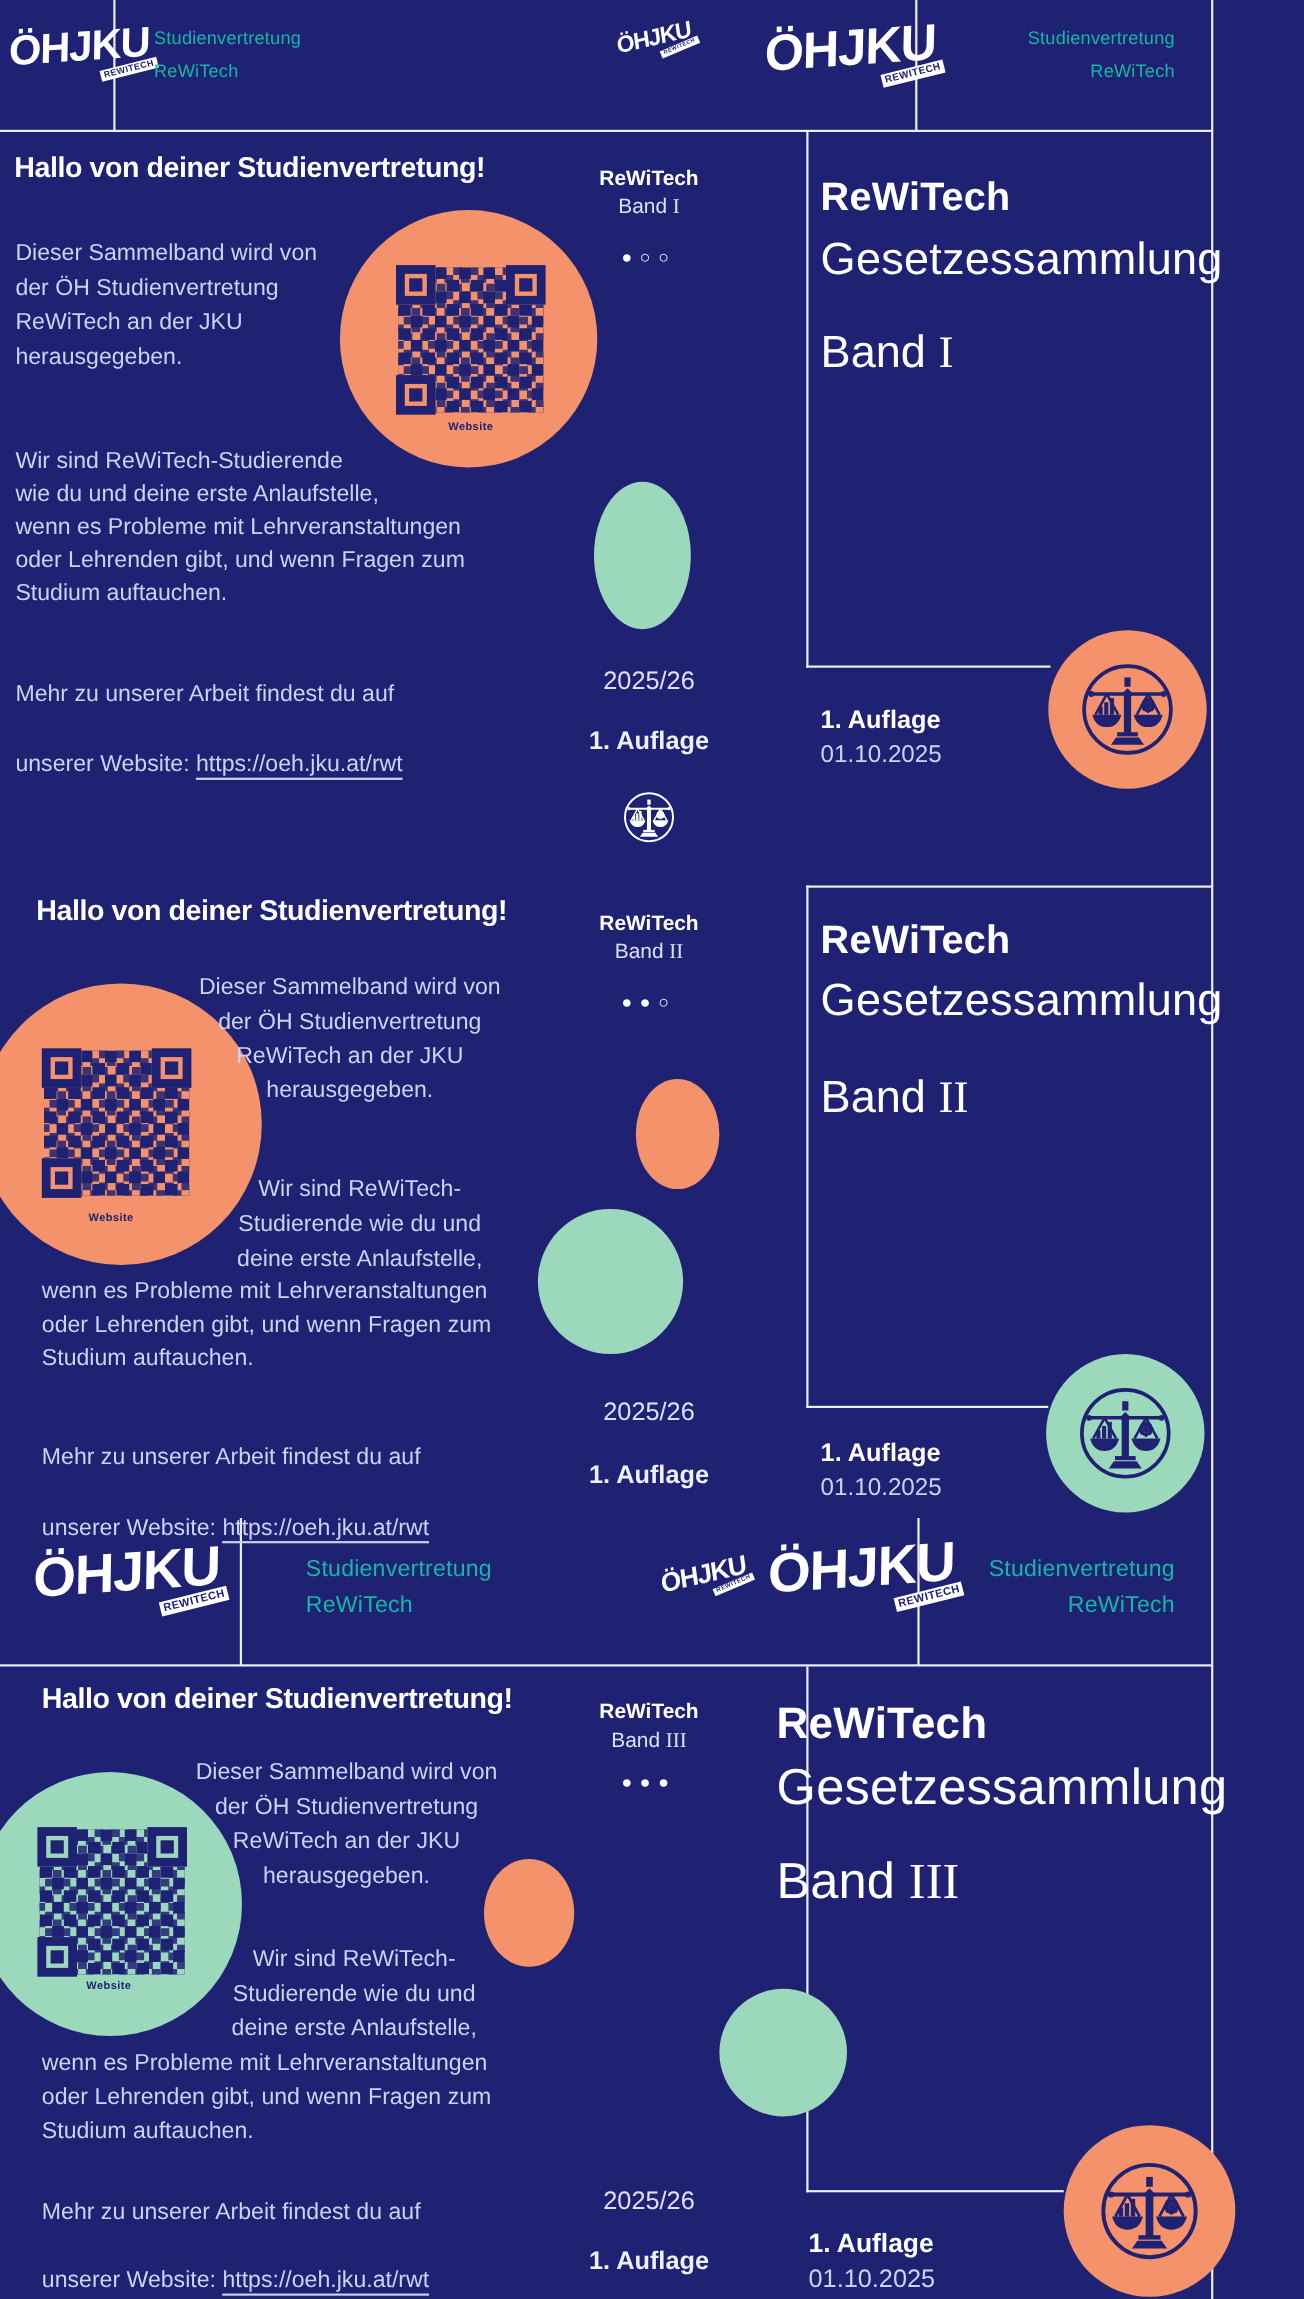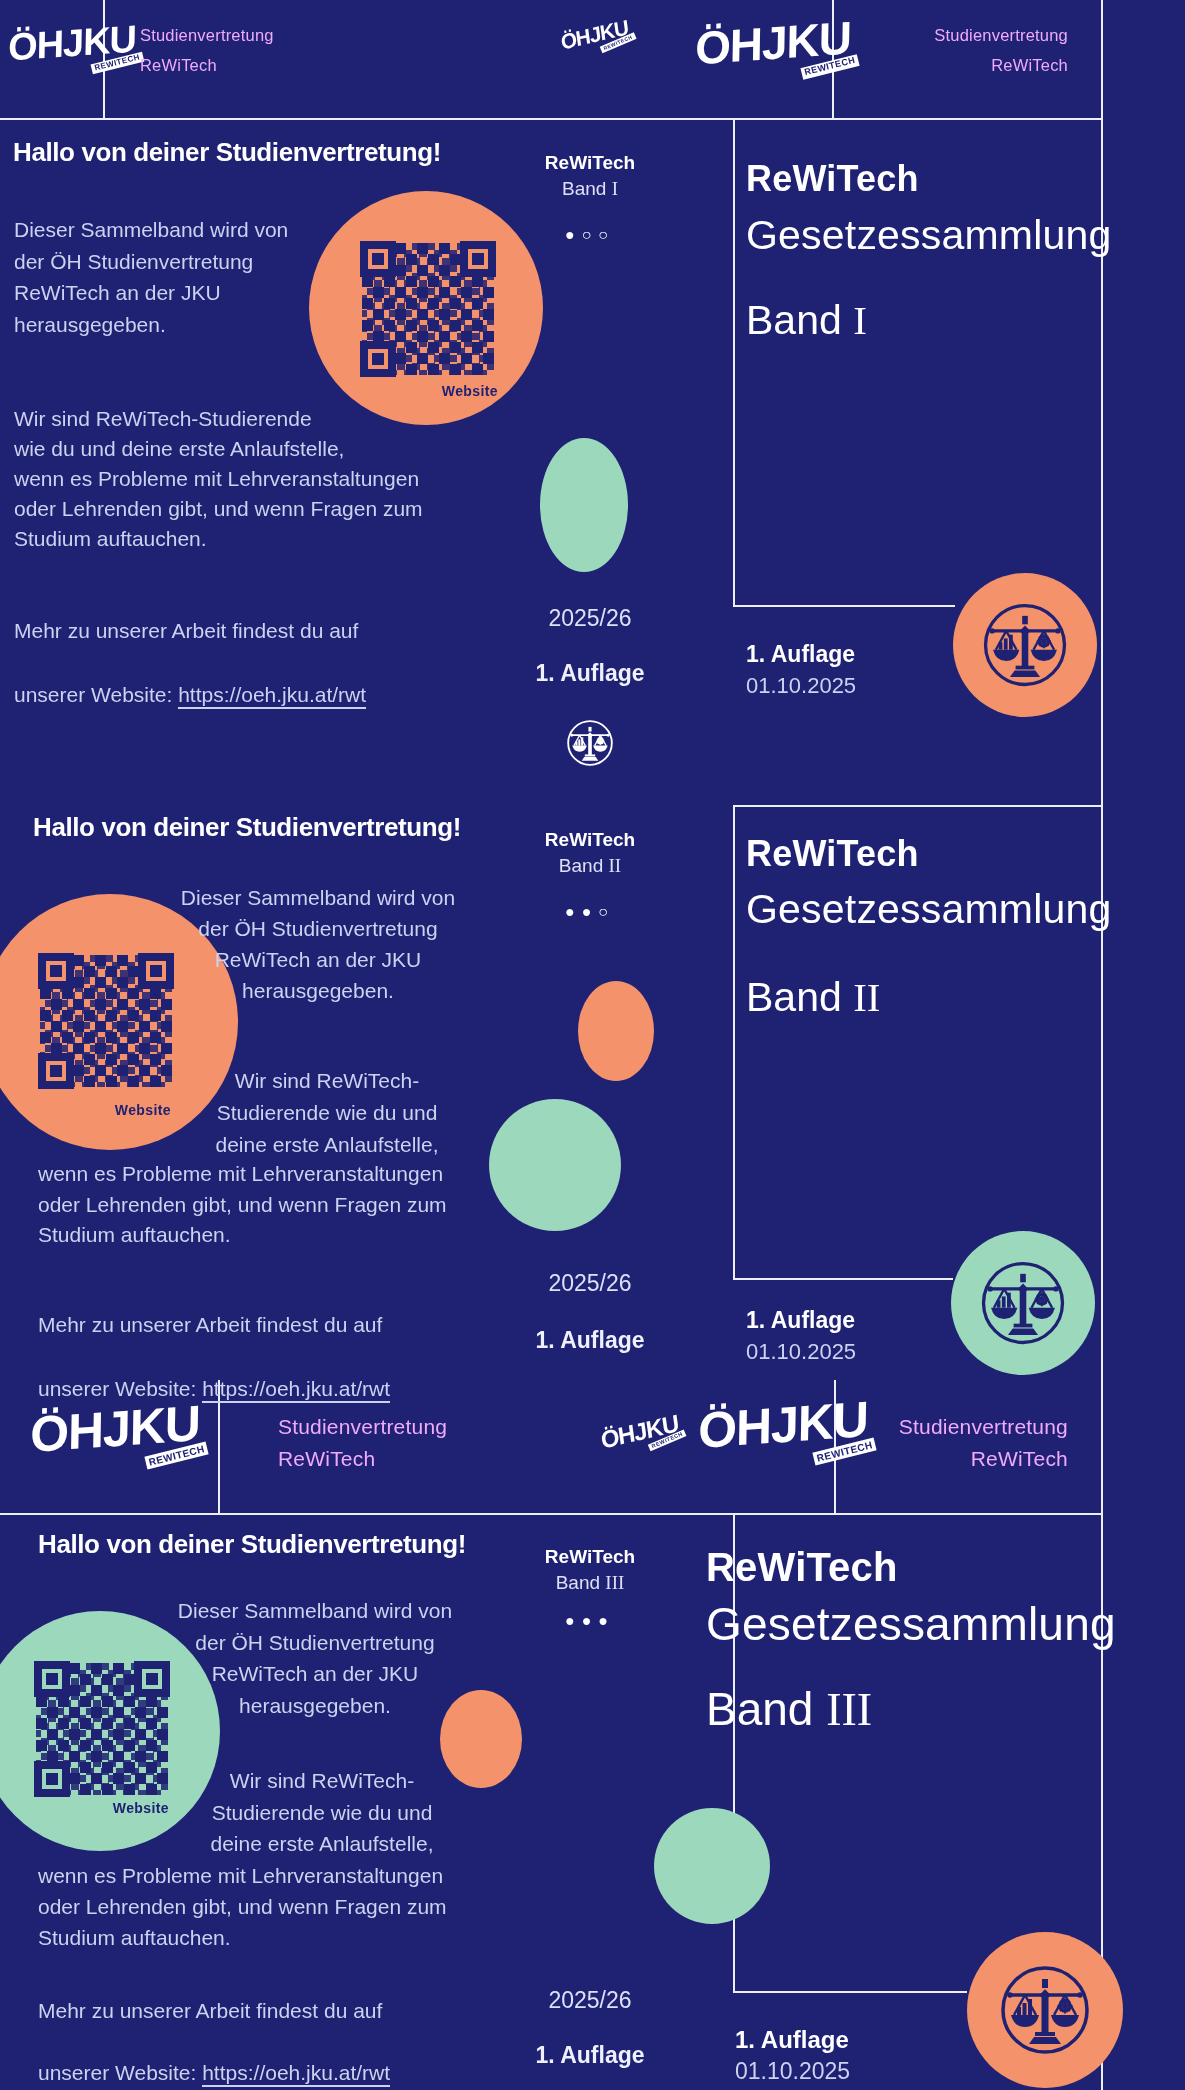--- a/index.html
+++ b/index.html
@@ -5,21 +5,21 @@
   html,body{margin:0;padding:0;background:#14163f;}
   .canvas{position:relative;width:1185px;height:2090px;overflow:hidden;
     background:#1f2173;font-family:"Liberation Sans","DejaVu Sans",sans-serif;}
   .abs{position:absolute;}
   .line{position:absolute;background:#eceef8;}
   
   .circle{position:absolute;border-radius:50%;}
   .c-orange{background:#f4936b;}
   .c-teal{background:#9bd8bc;}
   
-  .hdr-text{color:#f0abfc;line-height:30px;font-size:16.5px;letter-spacing:.2px;}
+  .hdr-text{color:#14b8a6;line-height:30px;font-size:16.5px;letter-spacing:.2px;}
   .hdr-text.big{font-size:21px;line-height:32px;}
   .hdr-text.right{text-align:right;}
   
   .logo{position:absolute;color:#fff;}
   .logo .word{display:block;font-weight:800;letter-spacing:-1px;
     transform:rotate(-4deg) skewX(-5deg);line-height:1;}
   .logo .ribbon{position:absolute;background:#fff;color:#1f2173;font-weight:700;
     transform:rotate(-14deg);padding:0 3px;letter-spacing:.5px;line-height:1.3;}
   
   .heading{color:#fff;font-weight:700;font-size:26px;letter-spacing:-.4px;white-space:nowrap;}
@@ -46,22 +46,22 @@
   .qr{position:absolute;width:132px;height:132px;
     background-image:
       conic-gradient(#1f2173 90deg,transparent 90deg 180deg,#1f2173 180deg 270deg,transparent 270deg),
       conic-gradient(rgba(31,33,115,.85) 90deg,transparent 90deg 180deg,rgba(31,33,115,.85) 180deg 270deg,transparent 270deg);
     background-size:22px 22px,15px 15px;background-position:0 0,5px 7px;}
   .qr .f{position:absolute;width:36px;height:36px;border:8px solid #1f2173;box-sizing:border-box;}
   .qr.on-orange .f{background:#f4936b;}
   .qr.on-teal .f{background:#9bd8bc;}
   .qr .f::after{content:"";position:absolute;inset:4px;background:#1f2173;}
   .qr .tl{left:-2px;top:-2px;}.qr .tr{right:-2px;top:-2px;}.qr .bl{left:-2px;bottom:-2px;}
-  .weblabel{position:absolute;width:140px;text-align:right;color:#1f2173;
-    font-weight:700;font-size:14px;letter-spacing:.4px;}
+  .weblabel{position:absolute;width:140px;text-align:center;color:#1f2173;
+    font-weight:700;font-size:10px;letter-spacing:.4px;}
   .emblem{position:absolute;color:#1f2173;}
   .emblem.white{color:#ffffff;}
 </style>
 </head>
 <body>
 
 <svg width="0" height="0" style="position:absolute">
   <defs>
     <symbol id="scales" viewBox="0 0 100 100">
       <circle cx="50" cy="50" r="42" fill="none" stroke="currentColor" stroke-width="3.5"></circle>

